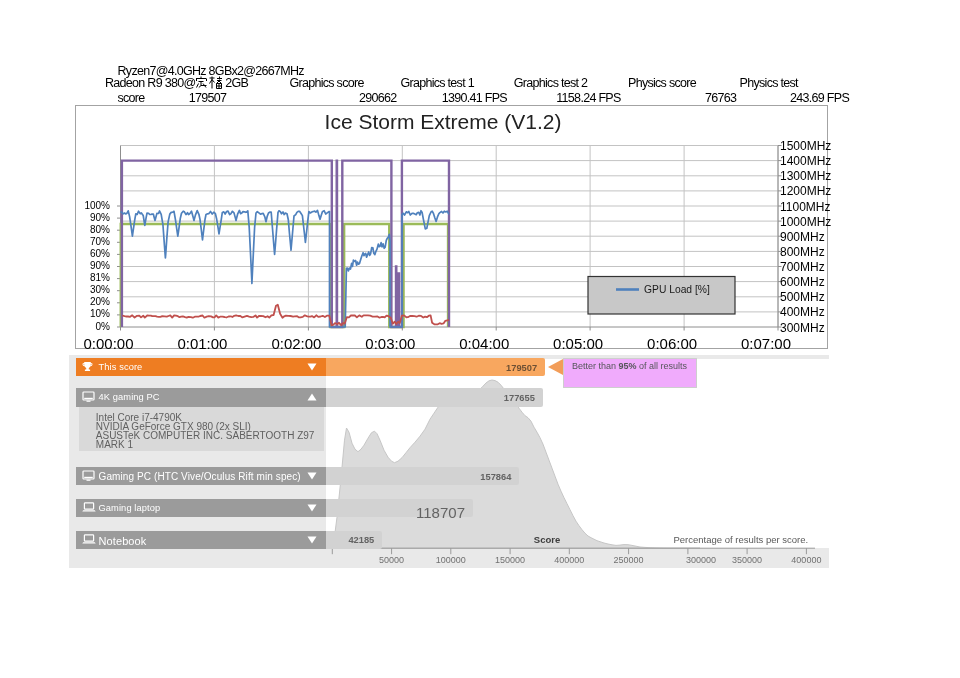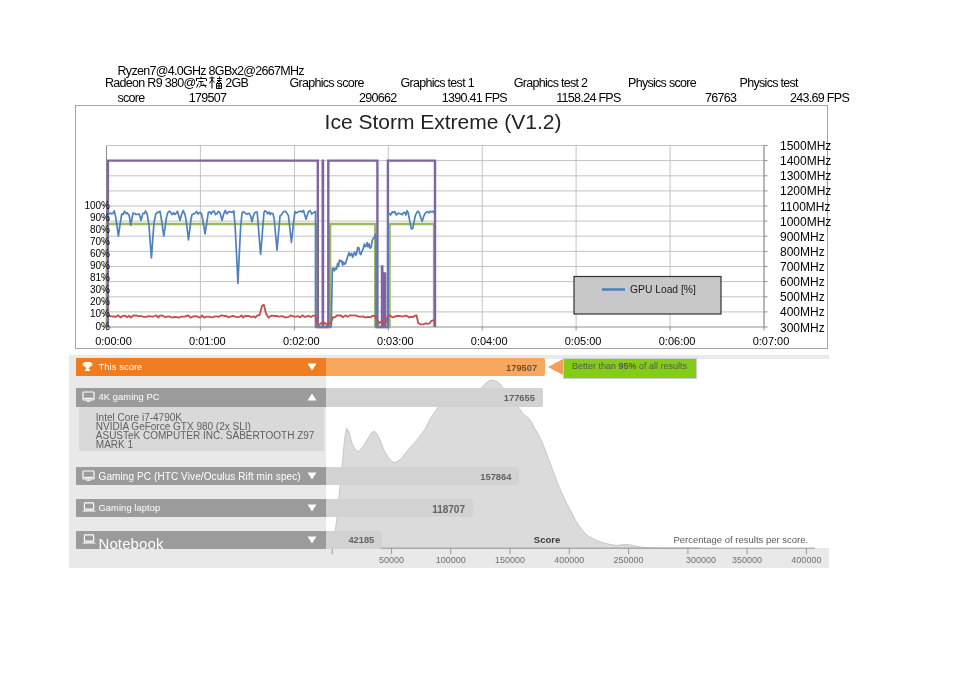--- a/index.html
+++ b/index.html
@@ -1,18 +1,18 @@
 <!DOCTYPE html>
 <html><head><meta charset="utf-8"><style>
 *{margin:0;padding:0;box-sizing:border-box}
 body{width:960px;height:678px;background:#fff;font-family:"Liberation Sans",sans-serif;position:relative;overflow:hidden}
 .t{position:absolute;font-size:12.5px;letter-spacing:-0.7px;color:#000;white-space:nowrap}
 .al{position:absolute;font-size:10px;color:#000;text-align:right;width:40px}
 .ar{position:absolute;font-size:12px;color:#000}
-.at{position:absolute;font-size:11px;color:#000;width:60px;text-align:center}
+.at{position:absolute;font-size:15px;color:#000;width:60px;}
 .sxl{position:absolute;font-size:9px;color:#707070;width:50px;text-align:center}
 </style></head><body>
 <div class="t" style="left:117.5px;top:64px;">Ryzen7@4.0GHz 8GBx2@2667MHz</div>
 <div class="t" style="left:105px;top:76px">Radeon R9 380@<svg width="27" height="13" viewBox="0 0 27 13" style="vertical-align:-2px">
       <g stroke="#000" stroke-width="1" fill="none">
 <path d="M6 0.5v2M1 2.5h10M1.5 2.5v2.5M11.5 2.5v2.5M3.5 5.5h5M6 5.5v4M3.5 7.5L1.5 11.5M6 9.5h5.5M6 9.5L3.8 11.5M8 7.5l3 4"></path>
 <path d="M17 0.5v12M17 3.5l-2.5 4M17 3.5l2.5 3M14.5 2h5M22 2.5h5M24.5 0.5v3M22 4.5l4.5 0M21.5 7.5l2.5-2.5 2.5 2.5M21.5 7.5h5v5h-5zM21.5 10h5M24 7.5v5"></path>
 </g>
     </svg> 2GB</div>
 <div class="t" style="left:289.4px;top:76px">Graphics score</div>
@@ -23,21 +23,21 @@
 <div class="t" style="left:117.5px;top:91.2px">score</div>
 <div class="t" style="left:188.7px;top:91.2px">179507</div>
 <div class="t" style="left:359px;top:91.2px">290662</div>
 <div class="t" style="left:441.7px;top:91.2px">1390.41 FPS</div>
 <div class="t" style="left:556.3px;top:91.2px">1158.24 FPS</div>
 <div class="t" style="left:705px;top:91.2px">76763</div>
 <div class="t" style="left:790px;top:91.2px">243.69 FPS</div>
 
 <div style="position:absolute;left:75px;top:104.5px;width:753px;height:244.5px;background:#fff;border:1px solid #a3a3a3"></div>
 <div style="position:absolute;left:323px;top:110px;width:240px;text-align:center;font-size:21px;color:#222">Ice Storm Extreme (V1.2)</div>
-<div style="position:absolute;left:69px;top:104.5px;width:681px;height:244.5px"><svg id="chartsvg" width="753" height="244.5" viewBox="0 0 753 244.5">
+<div style="position:absolute;left:83px;top:104.5px;width:681px;height:244.5px"><svg id="chartsvg" width="753" height="244.5" viewBox="0 0 753 244.5">
 <line x1="37.5" y1="40.5" x2="695.0" y2="40.5" stroke="#c3c3c3" stroke-width="1"></line>
       <line x1="37.5" y1="55.6" x2="695.0" y2="55.6" stroke="#c3c3c3" stroke-width="1"></line>
       <line x1="37.5" y1="70.8" x2="695.0" y2="70.8" stroke="#c3c3c3" stroke-width="1"></line>
       <line x1="37.5" y1="85.9" x2="695.0" y2="85.9" stroke="#c3c3c3" stroke-width="1"></line>
       <line x1="37.5" y1="101.0" x2="695.0" y2="101.0" stroke="#c3c3c3" stroke-width="1"></line>
       <line x1="37.5" y1="116.1" x2="695.0" y2="116.1" stroke="#c3c3c3" stroke-width="1"></line>
       <line x1="37.5" y1="131.2" x2="695.0" y2="131.2" stroke="#c3c3c3" stroke-width="1"></line>
       <line x1="37.5" y1="146.4" x2="695.0" y2="146.4" stroke="#c3c3c3" stroke-width="1"></line>
       <line x1="37.5" y1="161.5" x2="695.0" y2="161.5" stroke="#c3c3c3" stroke-width="1"></line>
       <line x1="37.5" y1="176.6" x2="695.0" y2="176.6" stroke="#c3c3c3" stroke-width="1"></line>
@@ -193,28 +193,28 @@
 <div style="position:absolute;left:76px;top:499.1px;width:249.6px;height:18.4px;background:#9b9b9b"></div>
 <div style="position:absolute;left:325.6px;top:499.1px;width:147.4px;height:18.4px;background:#d2d2d2;border-radius:0 2px 2px 0"></div>
 <div style="position:absolute;left:82px;top:502.1px;width:16px;height:13px;line-height:0"><svg width="14" height="11" viewBox="0 0 14 11">
       <rect x="2.4" y="0.8" width="9.2" height="6.4" rx="0.8" fill="none" stroke="#fff" stroke-width="1.2"></rect>
       <path d="M1.2 8.2h11.6l.9 1.4H.3z" fill="#fff"></path>
     </svg></div>
 <div style="position:absolute;left:98.5px;top:503.3px;font-size:9.3px;color:#fff;letter-spacing:0.1px">Gaming laptop</div>
 <div style="position:absolute;left:307px;top:504.3px;line-height:0"><svg width="10" height="8" viewBox="0 0 10 8">
       <path d="M0.5 0.5 H9.5 L5 7.5 Z" fill="#fff"></path>
     </svg></div>
-<div style="position:absolute;left:405.0px;top:503.6px;width:60px;text-align:right;font-size:10px;font-weight:bold;color:#636363">118707</div>
+<div style="position:absolute;left:405.0px;top:503.6px;width:60px;text-align:right;font-size:15px;font-weight:normal;color:#636363">118707</div>
 <div style="position:absolute;left:76px;top:530.8px;width:249.6px;height:18.4px;background:#9b9b9b"></div>
 <div style="position:absolute;left:325.6px;top:530.8px;width:56.7px;height:18.4px;background:#d2d2d2;border-radius:0 2px 2px 0"></div>
 <div style="position:absolute;left:82px;top:533.8px;width:16px;height:13px;line-height:0"><svg width="14" height="11" viewBox="0 0 14 11">
       <rect x="2.4" y="0.8" width="9.2" height="6.4" rx="0.8" fill="none" stroke="#fff" stroke-width="1.2"></rect>
       <path d="M1.2 8.2h11.6l.9 1.4H.3z" fill="#fff"></path>
     </svg></div>
-<div style="position:absolute;left:98.5px;top:535.0px;font-size:15px;color:#fff;letter-spacing:0.1px">Notebook</div>
+<div style="position:absolute;left:98.5px;top:535.0px;font-size:11px;color:#fff;letter-spacing:0.1px">Notebook</div>
 <div style="position:absolute;left:307px;top:536.0px;line-height:0"><svg width="10" height="8" viewBox="0 0 10 8">
       <path d="M0.5 0.5 H9.5 L5 7.5 Z" fill="#fff"></path>
     </svg></div>
 <div style="position:absolute;left:314.3px;top:535.3px;width:60px;text-align:right;font-size:9.3px;font-weight:bold;color:#636363">42185</div>
 <div style="position:absolute;left:78.8px;top:407px;width:245.6px;height:44.4px;background:#d9d9d9">
 <div style="position:absolute;left:17px;top:6px;font-size:10px;color:#606060;line-height:9px">Intel Core i7-4790K<br>NVIDIA GeForce GTX 980 (2x SLI)<br>ASUSTeK COMPUTER INC. SABERTOOTH Z97 MARK 1</div>
   </div>
 <div style="position:absolute;left:547.5px;top:358.5px;width:0;height:0;border-top:8px solid transparent;border-bottom:8px solid transparent;border-right:15px solid #f29d59"></div>
-<div style="position:absolute;left:562.5px;top:357.9px;width:134px;height:21px;background:#84cc16;border:1px solid #cecece;font-size:9px;color:#55565a;line-height:15.8px;text-align:center">Better than <b>95%</b> of all results</div>
+<div style="position:absolute;left:562.5px;top:357.9px;width:134px;height:30px;background:#f0abfc;border:1px solid #cecece;font-size:9px;color:#55565a;line-height:15.8px;text-align:center">Better than <b>95%</b> of all results</div>
 </body></html>

